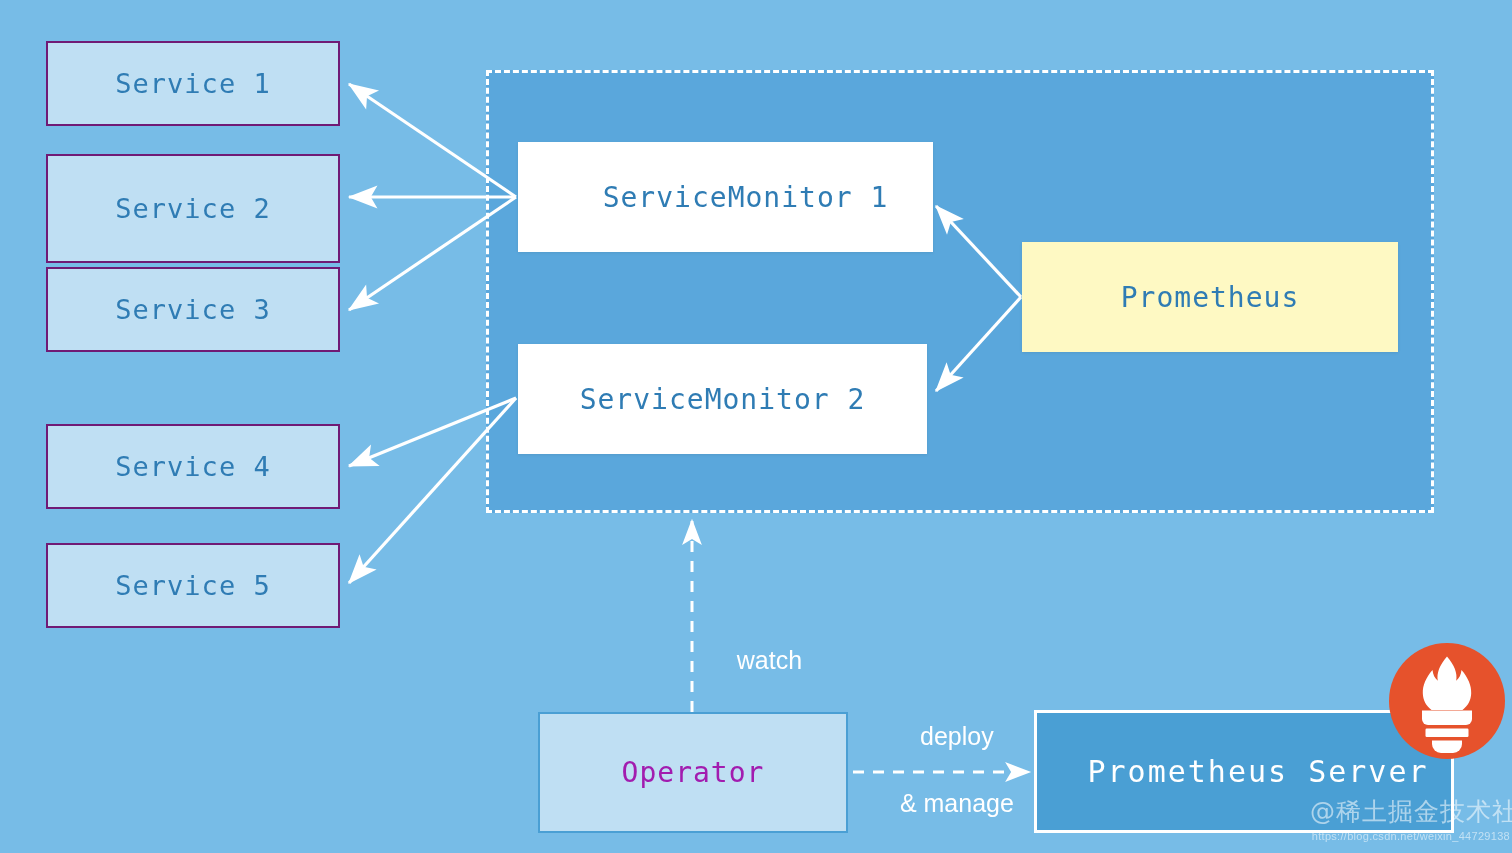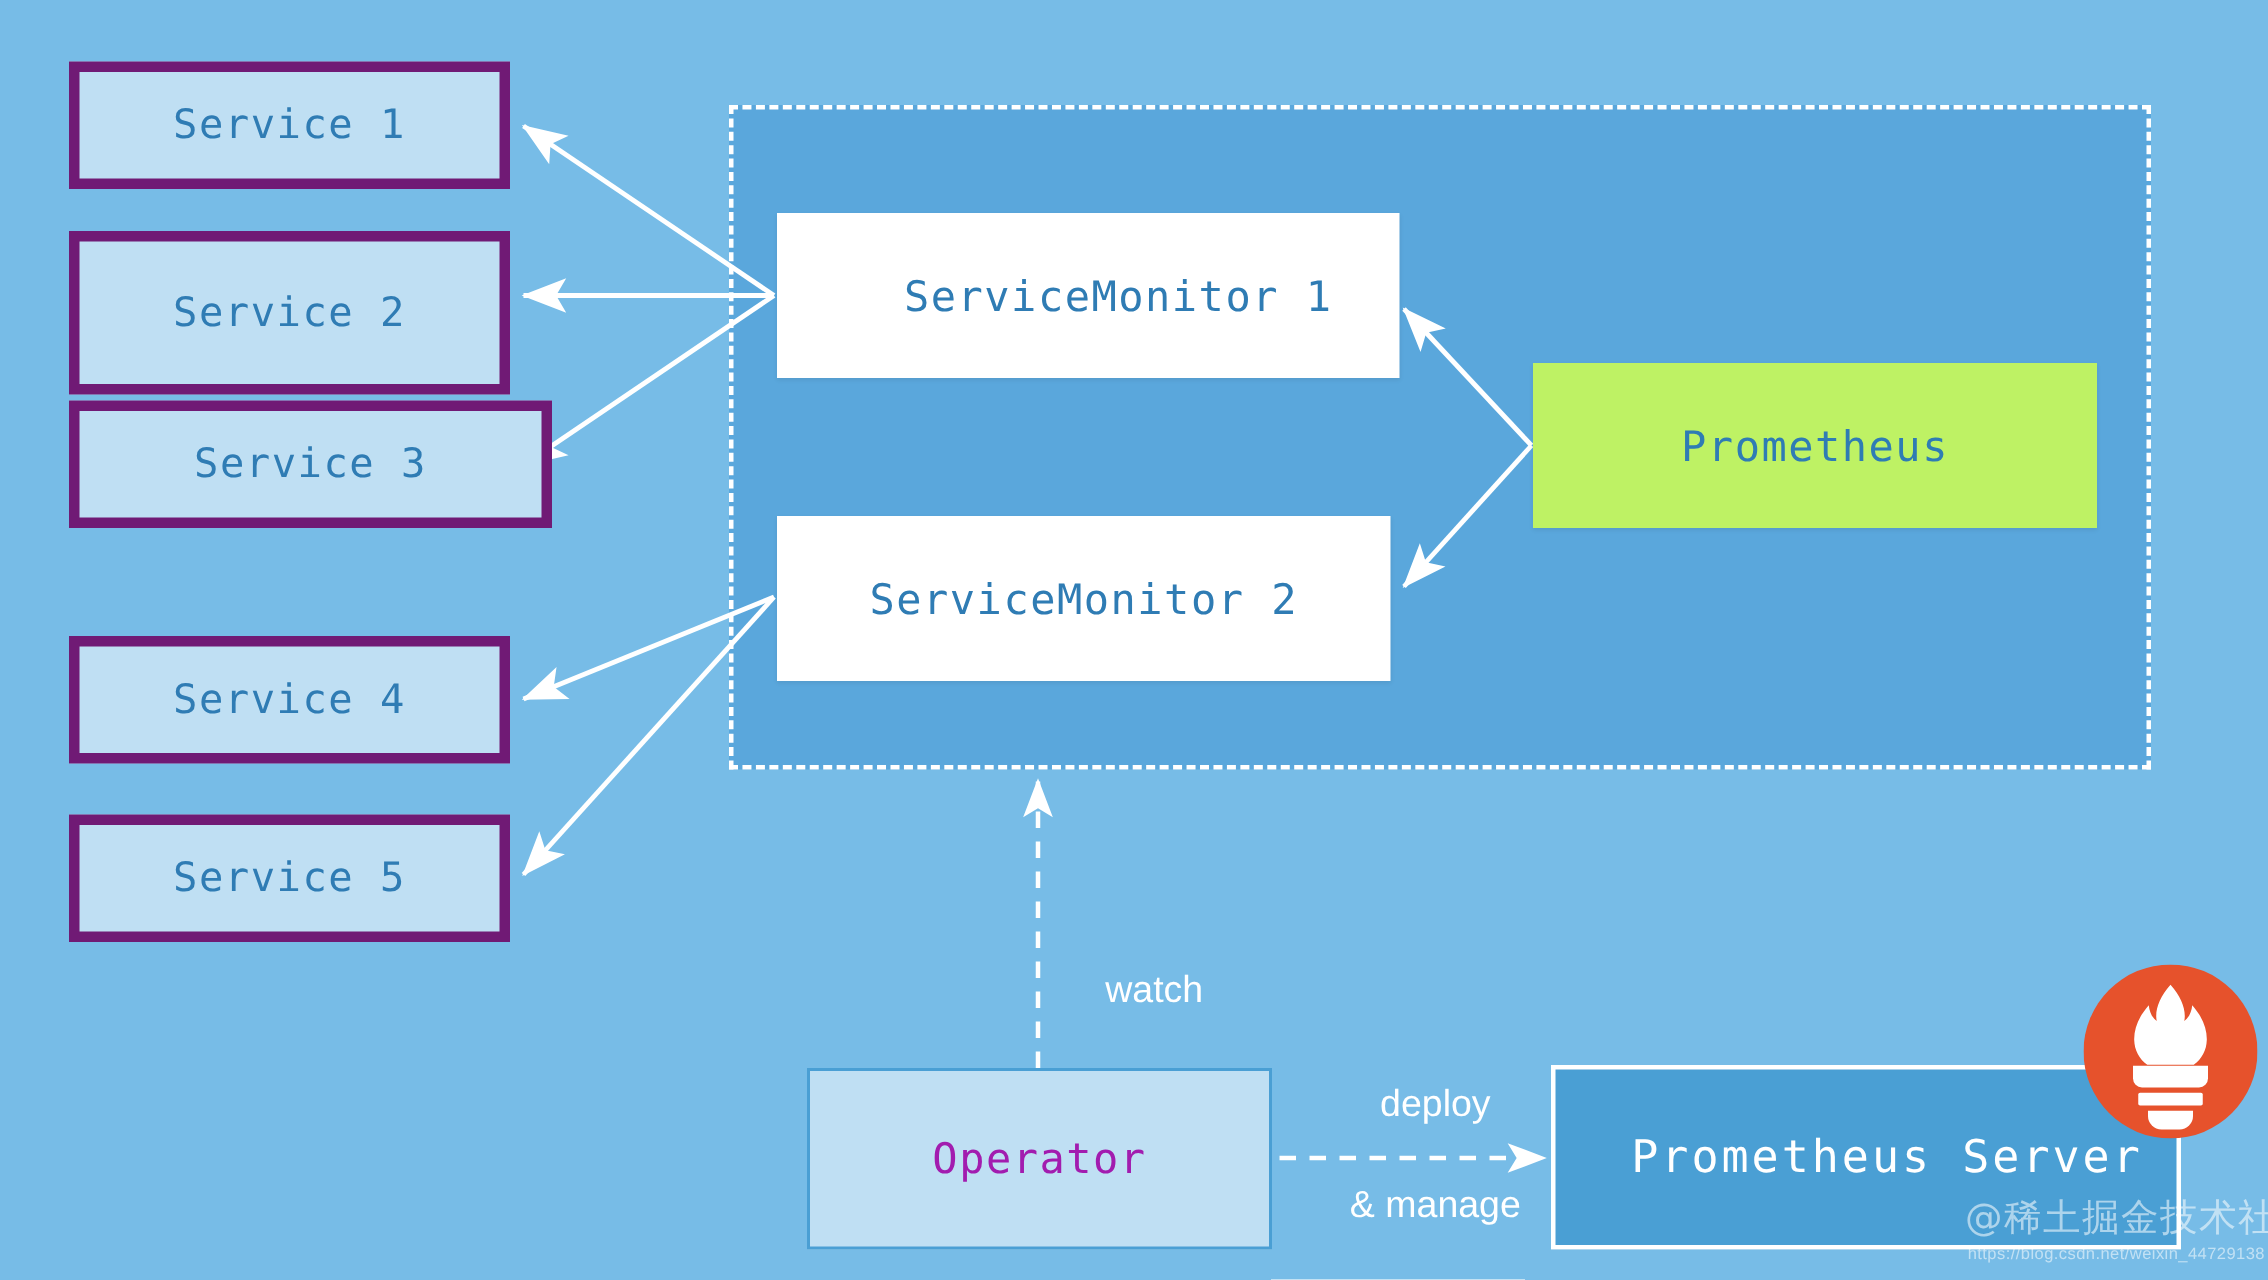--- a/index.html
+++ b/index.html
@@ -27,42 +27,42 @@
   .box {
     position: absolute;
     box-sizing: border-box;
     display: flex;
     align-items: center;
     justify-content: center;
     white-space: pre;
   }
   .service-box {
     background: #bfdff3;
-    border: 7px solid #701a75;
+    border: 2px solid #701a75;
     color: #2f7cb4;
     font-family: "DejaVu Sans Mono", "Liberation Mono", monospace;
     font-size: 27px;
     letter-spacing: 1px;
   }
   .dashed-container {
     position: absolute;
     box-sizing: border-box;
     background: #5aa7dc;
     border: 3px dashed #ffffff;
   }
   .monitor-box {
     background: #ffffff;
     color: #2f7cb4;
     font-family: "DejaVu Sans Mono", "Liberation Mono", monospace;
     font-size: 28px;
     letter-spacing: 1px;
     box-shadow: 0 1px 3px rgba(0,0,0,0.08);
   }
   .prometheus-box {
-    background: #bef264;
+    background: #fef9c3;
     color: #2f7cb4;
     font-family: "DejaVu Sans Mono", "Liberation Mono", monospace;
     font-size: 28px;
     letter-spacing: 1px;
     box-shadow: 0 1px 3px rgba(0,0,0,0.08);
   }
   .operator-box {
     background: #bfdff3;
     border: 2px solid #4a9fd4;
     color: #a21caf;
@@ -174,21 +174,21 @@
   </svg>
 
   <div class="box service-box" style="left:46px; top:41px; width:294px; height:85px;">
     <span>Service 1</span>
   </div>
 
   <div class="box service-box" style="left:46px; top:154px; width:294px; height:109px;">
     <span>Service 2</span>
   </div>
 
-  <div class="box service-box" style="left:46px; top:267px; width:322px; height:85px;">
+  <div class="box service-box" style="left:46px; top:267px; width:294px; height:85px;">
     <span>Service 3</span>
   </div>
 
   <div class="box service-box" style="left:46px; top:424px; width:294px; height:85px;">
     <span>Service 4</span>
   </div>
 
   <div class="box service-box" style="left:46px; top:543px; width:294px; height:85px;">
     <span>Service 5</span>
   </div>

